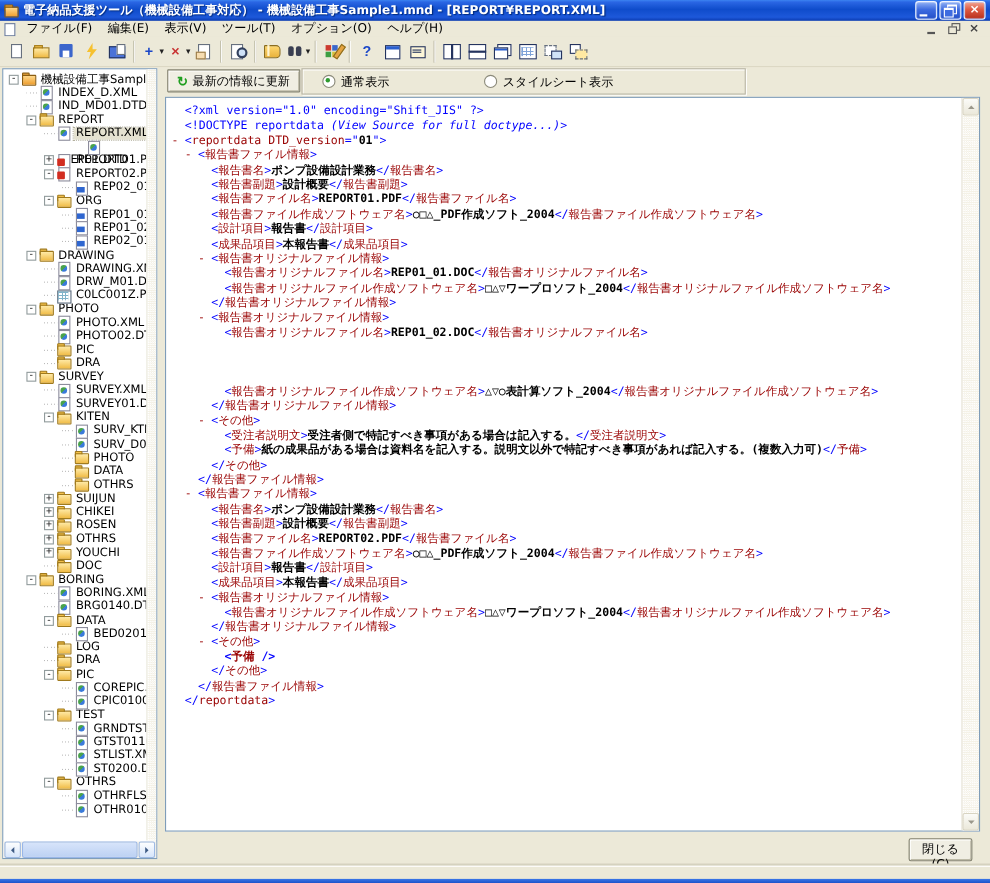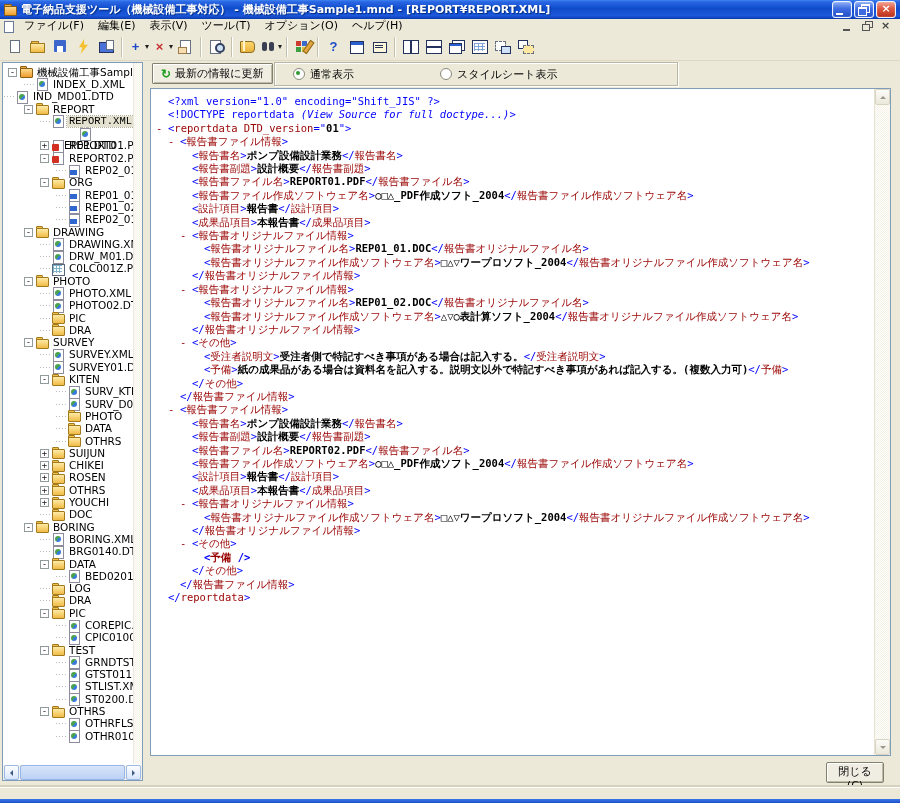--- a/index.html
+++ b/index.html
@@ -84,21 +84,21 @@
   .radiobox{position:absolute;left:274px;top:62px;width:366px;height:22px;border:1px solid #b9b6a6;
     box-shadow:1px 1px 0 #fff,inset 1px 1px 0 #fff;display:flex;align-items:center;padding:0 18px;gap:86px;font-size:11px;background:#ece9d8;}
   .radio{display:flex;align-items:center;gap:5px;}
   .rdot{width:10px;height:10px;border-radius:50%;background:#fff;border:1px solid #8b8a7a;position:relative;flex:none;}
   .rdot.on::after{content:"";position:absolute;left:2px;top:2px;width:4px;height:4px;border-radius:50%;background:#2f9a2f;}
   
   .treewrap{position:absolute;left:2px;top:62px;width:141px;height:719px;background:#fff;border:1px solid #7f9db9;box-sizing:border-box;}
   .tree{position:absolute;left:1px;top:1px;right:9px;bottom:16px;overflow:hidden;padding-top:2px;}
   .trow{display:flex;align-items:center;height:12.3px;white-space:nowrap;font-size:10.5px;color:#000;}
   .trow .tlabel{padding:0 2px;line-height:11px;}
-  .trow.sel .tlabel{background:#e4e1d0;outline:1px dotted #b3b09e;font-family:Liberation Mono, monospace;}
+  .trow.sel .tlabel{background:#e4e1d0;outline:1px dotted #b3b09e;}
   .xb{flex:none;width:9px;height:9px;box-sizing:border-box;border:1px solid #919b9c;background:#fff;color:#222;
      font-size:9px;line-height:6px;text-align:center;margin-right:3px;font-family:"DejaVu Sans Mono",monospace;}
   .xsp{flex:none;width:12px;height:1px;background:repeating-linear-gradient(90deg,#bbb 0 1px,transparent 1px 3px);}
   .ic{flex:none;width:13px;height:12px;position:relative;margin-right:2px;}
   .ic-folder::before{content:"";position:absolute;left:0;top:0;width:5px;height:4px;background:#f3c04b;border:1px solid #a07a1d;border-radius:1px;}
   .ic-folder::after{content:"";position:absolute;left:0;top:2px;width:11px;height:8px;background:linear-gradient(#ffeaa6,#f0bb45);border:1px solid #a07a1d;border-radius:1px;}
   .ic-root::before{content:"";position:absolute;left:0;top:0;width:5px;height:4px;background:#f0a93c;border:1px solid #8a5d12;border-radius:1px;}
   .ic-root::after{content:"";position:absolute;left:0;top:2px;width:11px;height:8px;background:linear-gradient(#ffd98c,#ee9d2c);border:1px solid #8a5d12;border-radius:1px;}
   .ic-page::before{content:"";position:absolute;left:1px;top:0;width:9px;height:11px;background:#fff;border:1px solid #8c8c9c;}
   .ic-page::after{content:"";position:absolute;left:3px;top:3px;width:6px;height:6px;border-radius:50%;background:linear-gradient(135deg,#49a24d 50%,#3a7ad9 50%);}
@@ -278,21 +278,21 @@
       <div class="trow" style="padding-left: 4px;">
         <span class="xb">-</span>
         <div class="ic ic-root"></div>
         <span class="tlabel">機械設備工事Sample1.mnd</span>
       </div>
       <div class="trow" style="padding-left: 20px;">
         <span class="xsp"></span>
         <div class="ic ic-page"></div>
         <span class="tlabel">INDEX_D.XML</span>
       </div>
-      <div class="trow" style="">
+      <div class="trow" style="padding-left: 20px;">
         <span class="xsp"></span>
         <div class="ic ic-page"></div>
         <span class="tlabel">IND_MD01.DTD</span>
       </div>
       <div class="trow" style="padding-left: 20px;">
         <span class="xb">-</span>
         <div class="ic ic-folder"></div>
         <span class="tlabel">REPORT</span>
       </div>
       <div class="trow sel" style="padding-left: 36px;">
@@ -574,21 +574,21 @@
       <div class="xline" style="padding-left: 24px;"><span class="xm"></span><span class="b">&lt;</span><span class="r">報告書ファイル名</span><span class="b">&gt;</span><span class="k">REPORT01.PDF</span><span class="b">&lt;/</span><span class="r">報告書ファイル名</span><span class="b">&gt;</span></div>
       <div class="xline" style="padding-left: 24px;"><span class="xm"></span><span class="b">&lt;</span><span class="r">報告書ファイル作成ソフトウェア名</span><span class="b">&gt;</span><span class="k">○□△_PDF作成ソフト_2004</span><span class="b">&lt;/</span><span class="r">報告書ファイル作成ソフトウェア名</span><span class="b">&gt;</span></div>
       <div class="xline" style="padding-left: 24px;"><span class="xm"></span><span class="b">&lt;</span><span class="r">設計項目</span><span class="b">&gt;</span><span class="k">報告書</span><span class="b">&lt;/</span><span class="r">設計項目</span><span class="b">&gt;</span></div>
       <div class="xline" style="padding-left: 24px;"><span class="xm"></span><span class="b">&lt;</span><span class="r">成果品項目</span><span class="b">&gt;</span><span class="k">本報告書</span><span class="b">&lt;/</span><span class="r">成果品項目</span><span class="b">&gt;</span></div>
       <div class="xline" style="padding-left: 24px;"><span class="xm">-</span><span class="b">&lt;</span><span class="r">報告書オリジナルファイル情報</span><span class="b">&gt;</span></div>
       <div class="xline" style="padding-left: 36px;"><span class="xm"></span><span class="b">&lt;</span><span class="r">報告書オリジナルファイル名</span><span class="b">&gt;</span><span class="k">REP01_01.DOC</span><span class="b">&lt;/</span><span class="r">報告書オリジナルファイル名</span><span class="b">&gt;</span></div>
       <div class="xline" style="padding-left: 36px;"><span class="xm"></span><span class="b">&lt;</span><span class="r">報告書オリジナルファイル作成ソフトウェア名</span><span class="b">&gt;</span><span class="k">□△▽ワープロソフト_2004</span><span class="b">&lt;/</span><span class="r">報告書オリジナルファイル作成ソフトウェア名</span><span class="b">&gt;</span></div>
       <div class="xline" style="padding-left: 24px;"><span class="xm"></span><span class="b">&lt;/</span><span class="r">報告書オリジナルファイル情報</span><span class="b">&gt;</span></div>
       <div class="xline" style="padding-left: 24px;"><span class="xm">-</span><span class="b">&lt;</span><span class="r">報告書オリジナルファイル情報</span><span class="b">&gt;</span></div>
       <div class="xline" style="padding-left: 36px;"><span class="xm"></span><span class="b">&lt;</span><span class="r">報告書オリジナルファイル名</span><span class="b">&gt;</span><span class="k">REP01_02.DOC</span><span class="b">&lt;/</span><span class="r">報告書オリジナルファイル名</span><span class="b">&gt;</span></div>
-      <div class="xline" style="padding-left: 36px;"><span class="xm"></span><span class="b">&lt;</span><span class="r">報告書オリジナルファイル作成ソフトウェア名</span><span class="b">&gt;</span><span class="k">△▽○表計算ソフト_2004</span><span class="b">&lt;/</span><span class="r">報告書オリジナルファイル作成ソフトウェア名</span><span class="b">&gt;</span></div>
+      <div class="xline" style="padding-left: 36px; margin-top: 40px;"><span class="xm"></span><span class="b">&lt;</span><span class="r">報告書オリジナルファイル作成ソフトウェア名</span><span class="b">&gt;</span><span class="k">△▽○表計算ソフト_2004</span><span class="b">&lt;/</span><span class="r">報告書オリジナルファイル作成ソフトウェア名</span><span class="b">&gt;</span></div>
       <div class="xline" style="padding-left: 24px;"><span class="xm"></span><span class="b">&lt;/</span><span class="r">報告書オリジナルファイル情報</span><span class="b">&gt;</span></div>
       <div class="xline" style="padding-left: 24px;"><span class="xm">-</span><span class="b">&lt;</span><span class="r">その他</span><span class="b">&gt;</span></div>
       <div class="xline" style="padding-left: 36px;"><span class="xm"></span><span class="b">&lt;</span><span class="r">受注者説明文</span><span class="b">&gt;</span><span class="k">受注者側で特記すべき事項がある場合は記入する。</span><span class="b">&lt;/</span><span class="r">受注者説明文</span><span class="b">&gt;</span></div>
       <div class="xline" style="padding-left: 36px;"><span class="xm"></span><span class="b">&lt;</span><span class="r">予備</span><span class="b">&gt;</span><span class="k">紙の成果品がある場合は資料名を記入する。説明文以外で特記すべき事項があれば記入する。(複数入力可)</span><span class="b">&lt;/</span><span class="r">予備</span><span class="b">&gt;</span></div>
       <div class="xline" style="padding-left: 24px;"><span class="xm"></span><span class="b">&lt;/</span><span class="r">その他</span><span class="b">&gt;</span></div>
       <div class="xline" style="padding-left: 12px;"><span class="xm"></span><span class="b">&lt;/</span><span class="r">報告書ファイル情報</span><span class="b">&gt;</span></div>
       <div class="xline" style="padding-left: 12px;"><span class="xm">-</span><span class="b">&lt;</span><span class="r">報告書ファイル情報</span><span class="b">&gt;</span></div>
       <div class="xline" style="padding-left: 24px;"><span class="xm"></span><span class="b">&lt;</span><span class="r">報告書名</span><span class="b">&gt;</span><span class="k">ポンプ設備設計業務</span><span class="b">&lt;/</span><span class="r">報告書名</span><span class="b">&gt;</span></div>
       <div class="xline" style="padding-left: 24px;"><span class="xm"></span><span class="b">&lt;</span><span class="r">報告書副題</span><span class="b">&gt;</span><span class="k">設計概要</span><span class="b">&lt;/</span><span class="r">報告書副題</span><span class="b">&gt;</span></div>
       <div class="xline" style="padding-left: 24px;"><span class="xm"></span><span class="b">&lt;</span><span class="r">報告書ファイル名</span><span class="b">&gt;</span><span class="k">REPORT02.PDF</span><span class="b">&lt;/</span><span class="r">報告書ファイル名</span><span class="b">&gt;</span></div>

